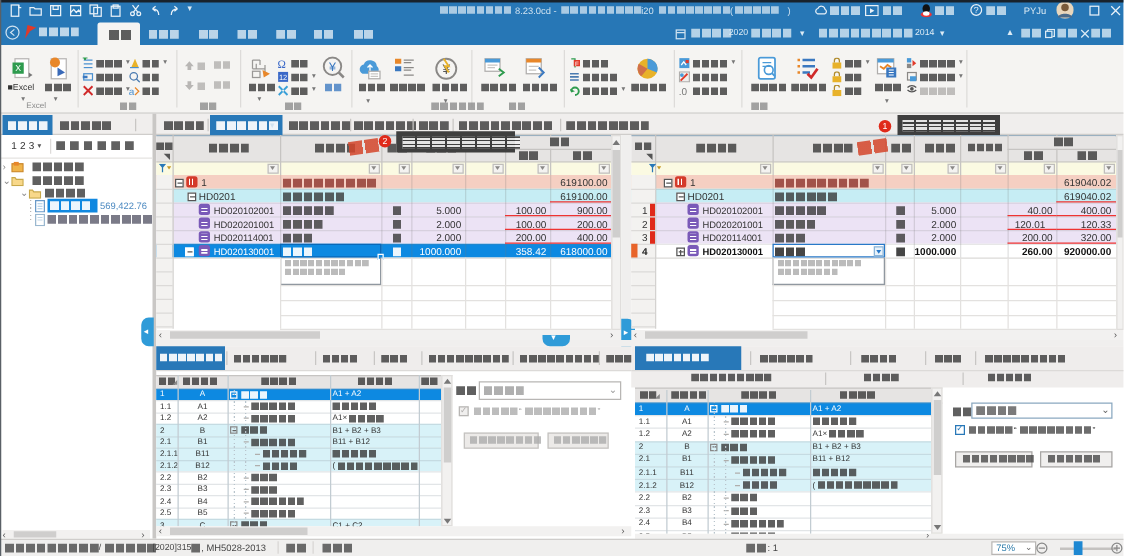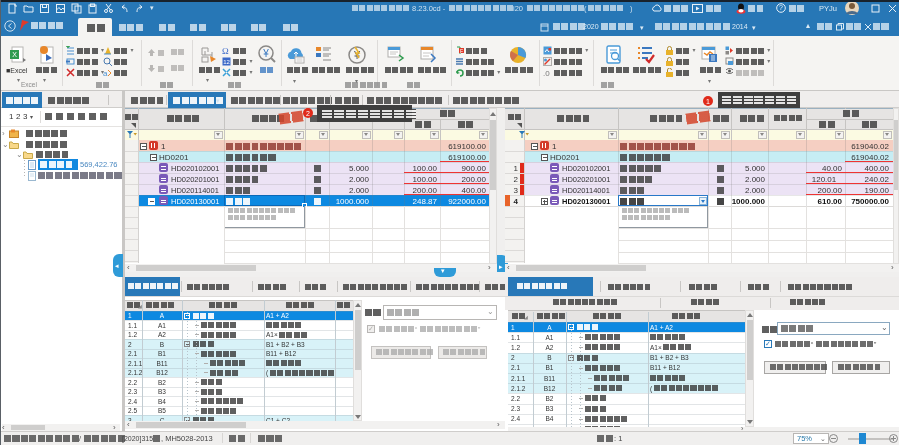--- a/index.html
+++ b/index.html
@@ -594,22 +594,22 @@
 <div class="ab" style="left:404px;top:194px;width:36px;height:1px;background:#e33;"></div>
 <div class="ab" style="left:440px;top:194px;width:49px;height:1px;background:#e33;"></div>
 <div class="ab" style="left:148px;top:198px;width:7px;height:7px;background:#fff;border:1px solid #fff;"></div>
     <div class="ab" style="left:149.5px;top:201px;width:4px;height:1px;background:#555;"></div>
 <div class="ab" style="left:159px;top:196px;width:9px;height:9px;background:#7a5ab8;border-radius:2px"></div>
     <div class="ab" style="left:161px;top:198px;width:5px;height:5px;background:repeating-linear-gradient(0deg,#fff 0 1px,transparent 1px 2.5px)"></div>
 <div class="ab" style="left:171px;top:197px;font-size:7.5px;color:#fff;white-space:nowrap;line-height:9.5px;">HD020130001</div>
 <div class="ab" style="left:226px;top:197.5px;width:24px;height:7px;opacity:0.92;background:repeating-linear-gradient(90deg,#fff 0 7px,rgba(0,0,0,0) 7px 8.5px)"></div>
 <div class="ab" style="left:314px;top:197.5px;width:7px;height:7px;opacity:0.92;background:repeating-linear-gradient(90deg,#fff 0 7px,rgba(0,0,0,0) 7px 8.5px)"></div>
 <div class="ab" style="left:329px;top:197px;font-size:8px;color:#fff;white-space:nowrap;line-height:10px;width:40px;text-align:right;">1000.000</div>
-<div class="ab" style="left:404px;top:197px;font-size:8px;color:#fff;white-space:nowrap;line-height:10px;width:33px;text-align:right;">248.87</div>
-<div class="ab" style="left:440px;top:197px;font-size:8px;color:#fff;white-space:nowrap;line-height:10px;width:46px;text-align:right;">922000.00</div>
+<div class="ab" style="left:404px;top:197px;font-size:8px;color:#fff;white-space:nowrap;line-height:10px;width:33px;text-align:right;">358.42</div>
+<div class="ab" style="left:440px;top:197px;font-size:8px;color:#fff;white-space:nowrap;line-height:10px;width:46px;text-align:right;">618000.00</div>
 <div class="ab" style="left:224px;top:195px;width:81px;height:11px;border:1px solid #0a68b8;"></div>
 <div class="ab" style="left:302px;top:203px;width:5px;height:5px;background:#1088e0;border:1px solid #fff;"></div>
 <div class="ab" style="left:228px;top:208px;width:67px;height:5px;opacity:0.78;background:repeating-linear-gradient(90deg,#a8a8a8 0 5px,rgba(0,0,0,0) 5px 6.2px)"></div>
 <div class="ab" style="left:228px;top:215px;width:48px;height:5px;opacity:0.78;background:repeating-linear-gradient(90deg,#a8a8a8 0 5px,rgba(0,0,0,0) 5px 6.2px)"></div>
 <div class="ab" style="left:224px;top:206px;width:1px;height:22px;background:#9098a0;"></div>
 <div class="ab" style="left:304px;top:206px;width:1px;height:22px;background:#9098a0;"></div>
 <div class="ab" style="left:224px;top:227px;width:81px;height:1px;background:#9098a0;"></div>
 <div class="ab" style="left:224px;top:228px;width:265px;height:1px;background:#e3e1df;"></div>
 <div class="ab" style="left:224px;top:240px;width:265px;height:1px;background:#e3e1df;"></div>
 <div class="ab" style="left:224px;top:252px;width:265px;height:1px;background:#e3e1df;"></div>
@@ -671,51 +671,51 @@
 <div class="ab" style="left:845px;top:172px;width:48px;height:1px;background:#e33;"></div>
 <div class="ab" style="left:505px;top:175px;font-size:8px;color:#333;white-space:nowrap;line-height:10px;width:13px;text-align:right;">2</div>
 <div class="ab" style="left:520px;top:173.5px;width:4px;height:10px;background:#e02a1a;"></div>
 <div class="ab" style="left:550px;top:174px;width:9px;height:9px;background:#7a5ab8;border-radius:2px"></div>
     <div class="ab" style="left:552px;top:176px;width:5px;height:5px;background:repeating-linear-gradient(0deg,#fff 0 1px,transparent 1px 2.5px)"></div>
 <div class="ab" style="left:562px;top:175px;font-size:7.5px;color:#333;white-space:nowrap;line-height:9.5px;">HD020201001</div>
 <div class="ab" style="left:620px;top:175.5px;width:32px;height:7px;opacity:0.78;background:repeating-linear-gradient(90deg,#333 0 7px,rgba(0,0,0,0) 7px 8.5px)"></div>
 <div class="ab" style="left:717px;top:175.5px;width:7px;height:7px;opacity:0.78;background:repeating-linear-gradient(90deg,#333 0 7px,rgba(0,0,0,0) 7px 8.5px)"></div>
 <div class="ab" style="left:731px;top:175px;font-size:8px;color:#333;white-space:nowrap;line-height:10px;width:34px;text-align:right;">2.000</div>
 <div class="ab" style="left:806px;top:175px;font-size:8px;color:#333;white-space:nowrap;line-height:10px;width:36px;text-align:center;">120.01</div>
-<div class="ab" style="left:845px;top:175px;font-size:8px;color:#333;white-space:nowrap;line-height:10px;width:44px;text-align:right;">240.02</div>
+<div class="ab" style="left:845px;top:175px;font-size:8px;color:#333;white-space:nowrap;line-height:10px;width:44px;text-align:right;">120.33</div>
 <div class="ab" style="left:806px;top:183px;width:39px;height:1px;background:#e33;"></div>
 <div class="ab" style="left:845px;top:183px;width:48px;height:1px;background:#e33;"></div>
 <div class="ab" style="left:505px;top:186px;font-size:8px;color:#333;white-space:nowrap;line-height:10px;width:13px;text-align:right;">3</div>
 <div class="ab" style="left:520px;top:184.5px;width:4px;height:10px;background:#e02a1a;"></div>
 <div class="ab" style="left:550px;top:185px;width:9px;height:9px;background:#7a5ab8;border-radius:2px"></div>
     <div class="ab" style="left:552px;top:187px;width:5px;height:5px;background:repeating-linear-gradient(0deg,#fff 0 1px,transparent 1px 2.5px)"></div>
 <div class="ab" style="left:562px;top:186px;font-size:7.5px;color:#333;white-space:nowrap;line-height:9.5px;">HD020114001</div>
 <div class="ab" style="left:620px;top:186.5px;width:24px;height:7px;opacity:0.78;background:repeating-linear-gradient(90deg,#333 0 7px,rgba(0,0,0,0) 7px 8.5px)"></div>
 <div class="ab" style="left:717px;top:186.5px;width:7px;height:7px;opacity:0.78;background:repeating-linear-gradient(90deg,#333 0 7px,rgba(0,0,0,0) 7px 8.5px)"></div>
 <div class="ab" style="left:731px;top:186px;font-size:8px;color:#333;white-space:nowrap;line-height:10px;width:34px;text-align:right;">2.000</div>
 <div class="ab" style="left:806px;top:186px;font-size:8px;color:#333;white-space:nowrap;line-height:10px;width:36px;text-align:right;">200.00</div>
-<div class="ab" style="left:845px;top:186px;font-size:8px;color:#333;white-space:nowrap;line-height:10px;width:44px;text-align:right;">190.00</div>
+<div class="ab" style="left:845px;top:186px;font-size:8px;color:#333;white-space:nowrap;line-height:10px;width:44px;text-align:right;">320.00</div>
 <div class="ab" style="left:806px;top:194px;width:39px;height:1px;background:#e33;"></div>
 <div class="ab" style="left:845px;top:194px;width:48px;height:1px;background:#e33;"></div>
 <div class="ab" style="left:505px;top:195px;width:4px;height:11px;background:#e8642a;"></div>
 <div class="ab" style="left:505px;top:197px;font-size:8px;color:#222;white-space:nowrap;line-height:10px;width:13px;text-align:right;font-weight:700;">4</div>
 <div class="ab" style="left:541px;top:198px;width:7px;height:7px;background:#fff;border:1px solid #555;"></div>
     <div class="ab" style="left:542.5px;top:201px;width:4px;height:1px;background:#555;"></div>
     <div class="ab" style="left:544px;top:199.5px;width:1px;height:4px;background:#555;"></div>
 <div class="ab" style="left:550px;top:196px;width:9px;height:9px;background:#7a5ab8;border-radius:2px"></div>
     <div class="ab" style="left:552px;top:198px;width:5px;height:5px;background:repeating-linear-gradient(0deg,#fff 0 1px,transparent 1px 2.5px)"></div>
 <div class="ab" style="left:562px;top:197px;font-size:7.5px;color:#111;white-space:nowrap;line-height:9.5px;font-weight:700;">HD020130001</div>
 <div class="ab" style="left:620px;top:197.5px;width:24px;height:7px;opacity:0.78;background:repeating-linear-gradient(90deg,#111 0 7px,rgba(0,0,0,0) 7px 8.5px)"></div>
 <div class="ab" style="left:618px;top:195px;width:90px;height:11px;border:1.5px solid #2878c8;"></div>
 <div class="ab" style="left:699px;top:196.5px;width:8px;height:8px;background:#e8f2fa;border:1px solid #8ab4d8;"></div>
 <div class="ab" style="left:701px;top:199.5px;width:0;height:0;border-left:2.5px solid transparent;border-right:2.5px solid transparent;border-top:3px solid #2878c8"></div>
 <div class="ab" style="left:717px;top:197.5px;width:7px;height:7px;opacity:0.78;background:repeating-linear-gradient(90deg,#111 0 7px,rgba(0,0,0,0) 7px 8.5px)"></div>
 <div class="ab" style="left:731px;top:197px;font-size:8px;color:#111;white-space:nowrap;line-height:10px;width:34px;text-align:right;font-weight:700;">1000.000</div>
-<div class="ab" style="left:806px;top:197px;font-size:8px;color:#111;white-space:nowrap;line-height:10px;width:36px;text-align:right;font-weight:700;">610.00</div>
-<div class="ab" style="left:845px;top:197px;font-size:8px;color:#111;white-space:nowrap;line-height:10px;width:44px;text-align:right;font-weight:700;">750000.00</div>
+<div class="ab" style="left:806px;top:197px;font-size:8px;color:#111;white-space:nowrap;line-height:10px;width:36px;text-align:right;font-weight:700;">260.00</div>
+<div class="ab" style="left:845px;top:197px;font-size:8px;color:#111;white-space:nowrap;line-height:10px;width:44px;text-align:right;font-weight:700;">920000.00</div>
 <div class="ab" style="left:622px;top:208px;width:67px;height:5px;opacity:0.78;background:repeating-linear-gradient(90deg,#a8a8a8 0 5px,rgba(0,0,0,0) 5px 6.2px)"></div>
 <div class="ab" style="left:622px;top:215px;width:48px;height:5px;opacity:0.78;background:repeating-linear-gradient(90deg,#a8a8a8 0 5px,rgba(0,0,0,0) 5px 6.2px)"></div>
 <div class="ab" style="left:618px;top:206px;width:1px;height:22px;background:#9098a0;"></div>
 <div class="ab" style="left:707px;top:206px;width:1px;height:22px;background:#9098a0;"></div>
 <div class="ab" style="left:618px;top:227px;width:90px;height:1px;background:#9098a0;"></div>
 <div class="ab" style="left:618px;top:228px;width:275px;height:1px;background:#e3e1df;"></div>
 <div class="ab" style="left:618px;top:240px;width:275px;height:1px;background:#e3e1df;"></div>
 <div class="ab" style="left:618px;top:252px;width:275px;height:1px;background:#e3e1df;"></div>
 <div class="ab" style="left:618px;top:263px;width:275px;height:1px;background:#e3e1df;"></div>
 <div class="ab" style="left:505px;top:140px;width:19px;height:123px;background:#f3f2f0;"></div>

